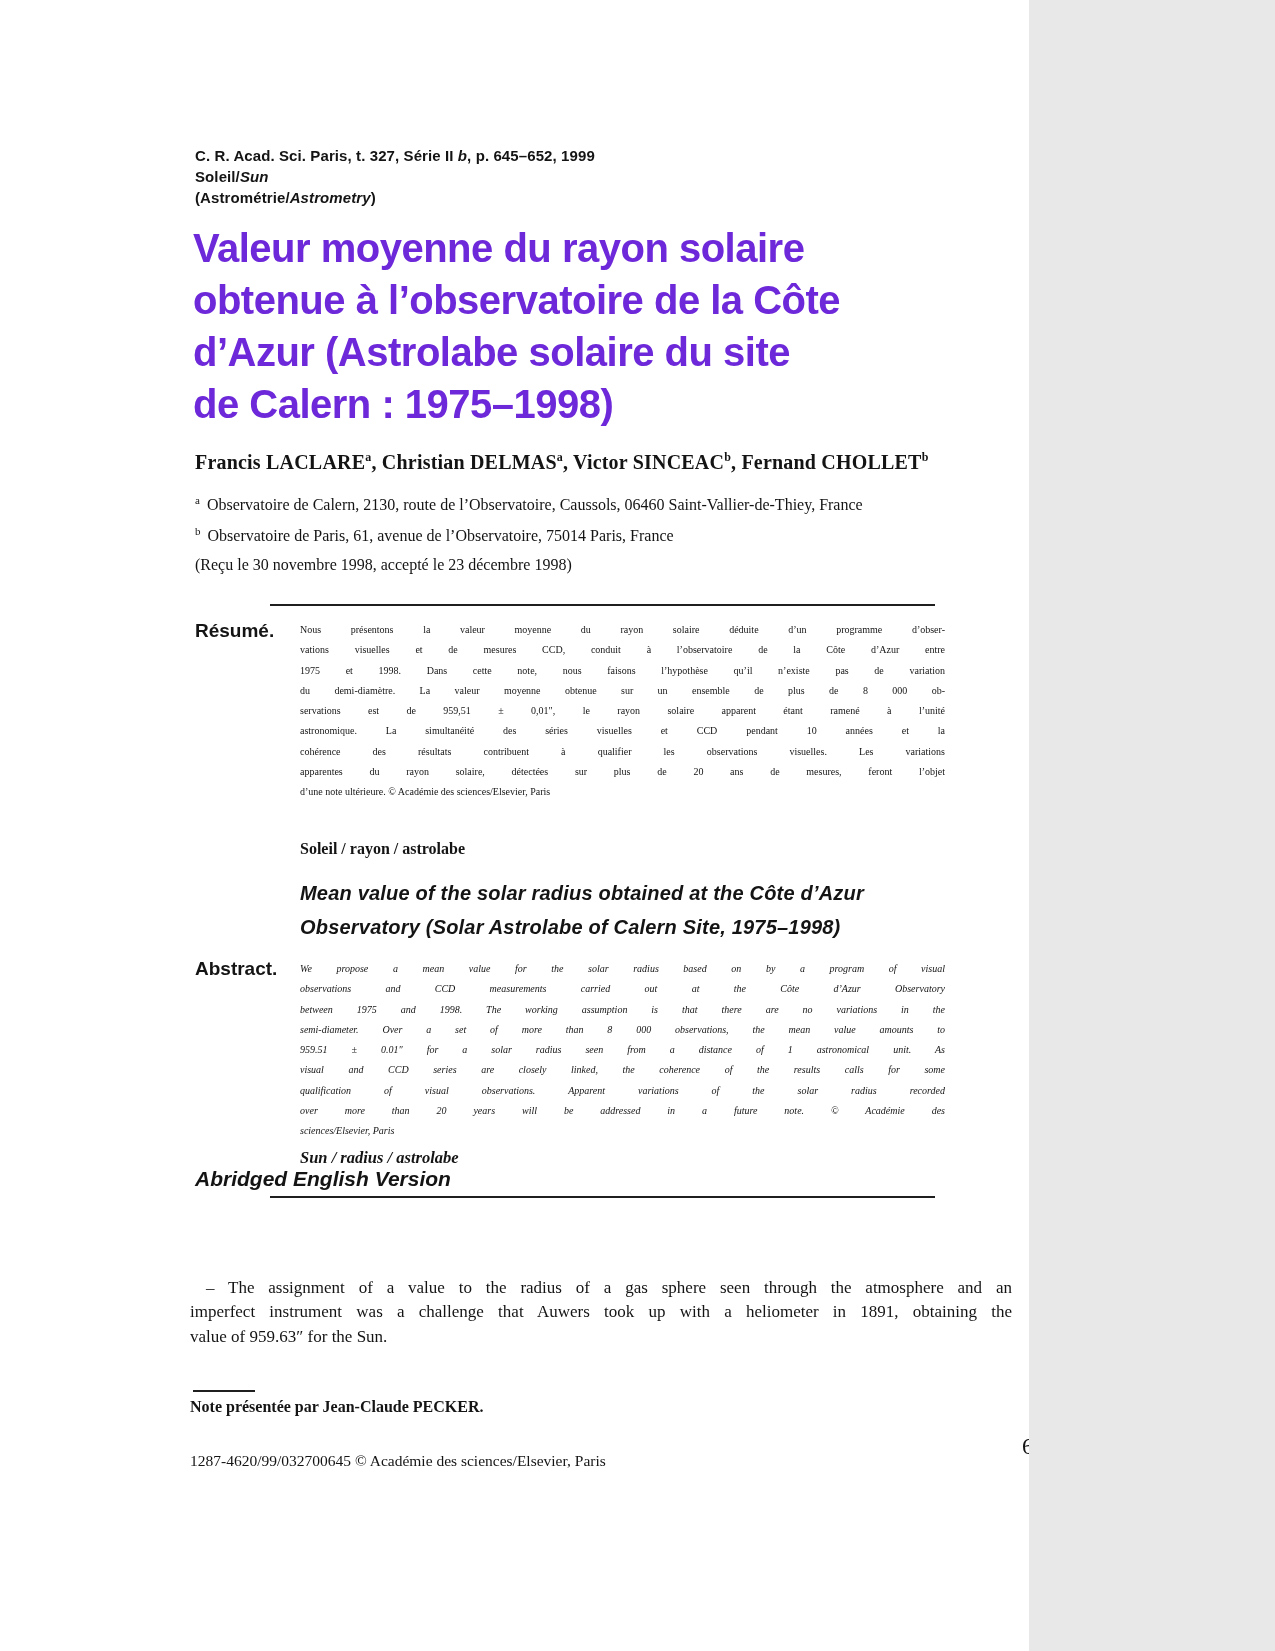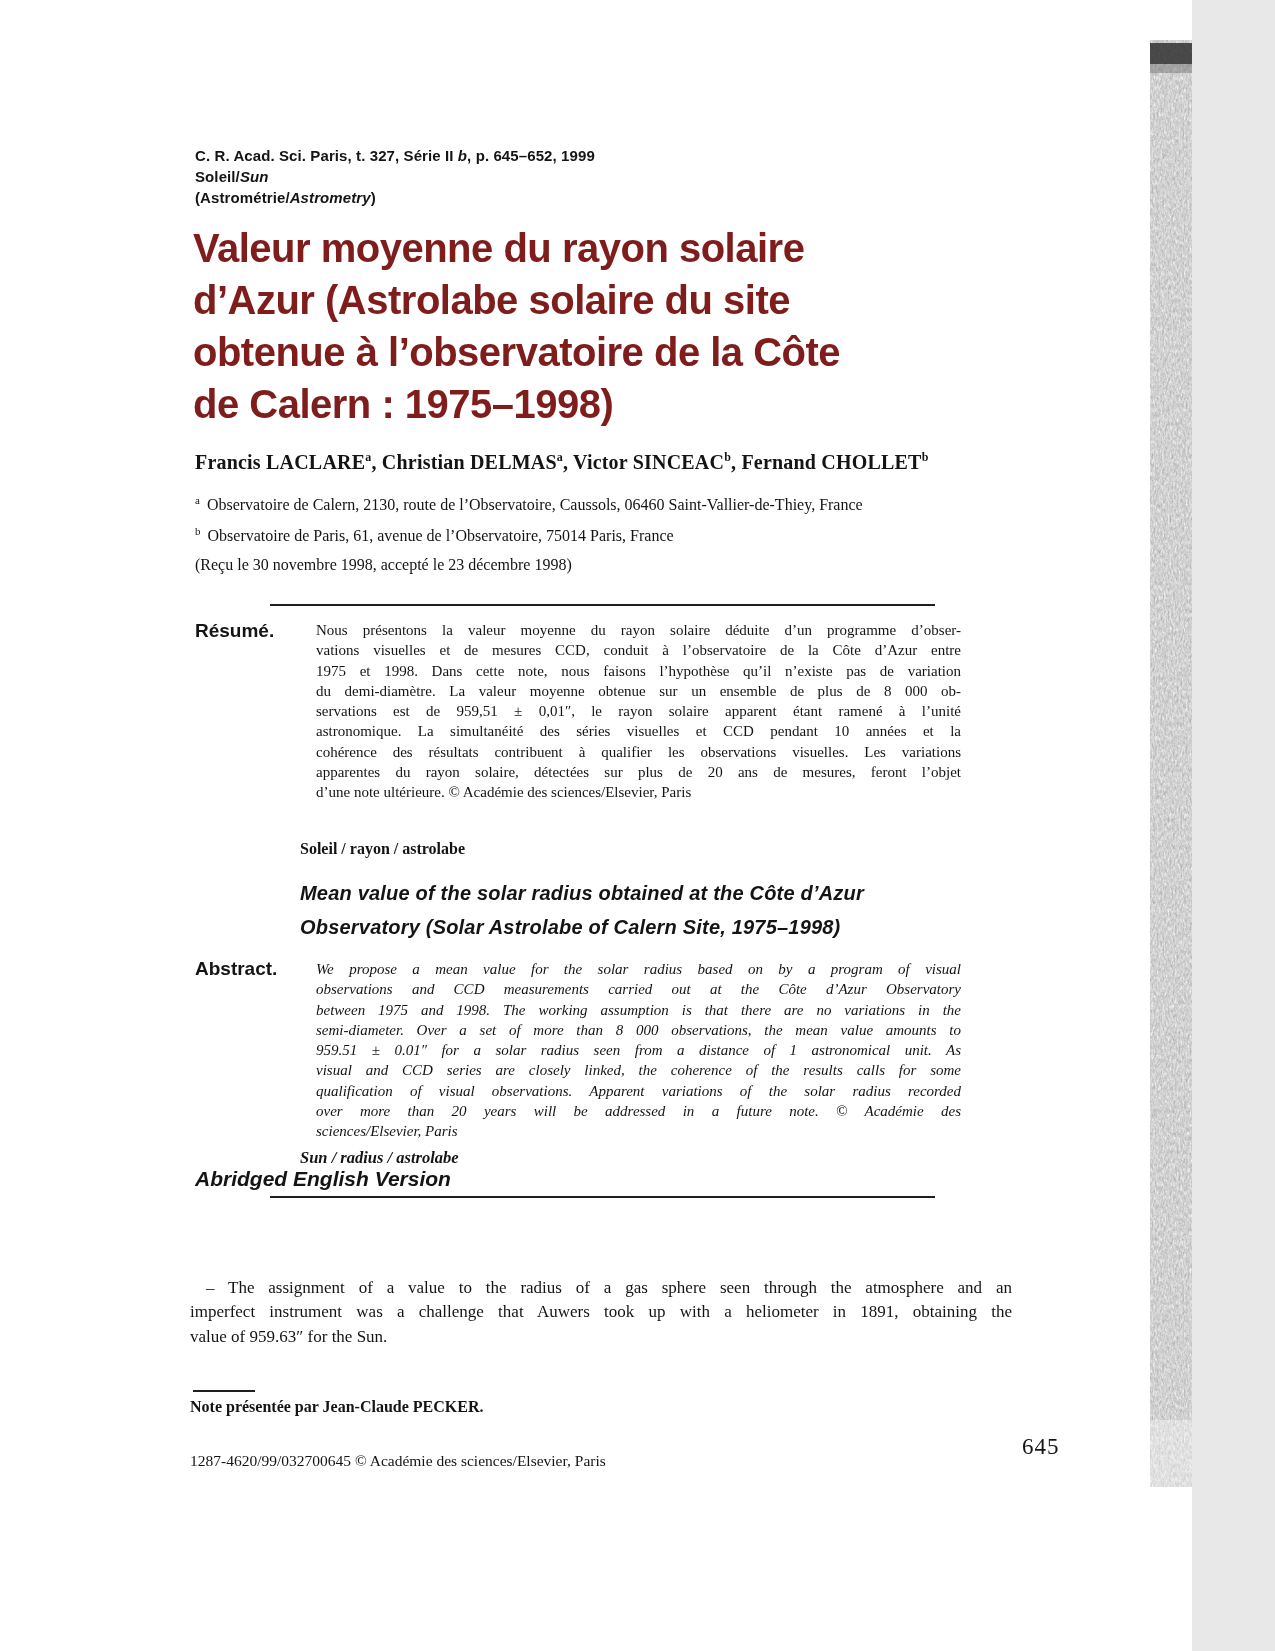--- a/index.html
+++ b/index.html
@@ -1,18 +1,18 @@
 <!DOCTYPE html>
 <html><head>
 <meta charset="utf-8">
 <style>
   html, body { margin: 0; padding: 0; background: #e8e8e8; }
   .page {
     position: relative;
-    width: 1192px;
+    width: 1029px;
     height: 1651px;
     background: #ffffff;
     color: #141414;
     font-family: "Liberation Serif", serif;
     overflow: hidden;
     text-decoration: underline;
   }
   .abs { position: absolute; }
   .it { font-style: italic; }
 
@@ -24,21 +24,21 @@
     letter-spacing: 0.1px;
   }
 
   
   .article-title {
     left: 193px; top: 222px;
     font-family: "Liberation Sans", sans-serif;
     font-weight: bold;
     font-size: 40px; line-height: 52px;
     letter-spacing: -0.5px;
-    color: #7f1d1d;
+    color: #6d28d9;
   }
 
   .authors-line {
     left: 195px; top: 450px;
     font-size: 20px; font-weight: bold;
     letter-spacing: 0.2px;
     white-space: nowrap;
   }
   .authors-line sup { font-size: 12px; font-weight: bold; }
 
@@ -53,21 +53,21 @@
   .rule-footnote { left: 193px; top: 1390px; width: 62px; height: 2px; }
 
   .side-label {
     left: 195px;
     font-family: "Liberation Sans", sans-serif;
     font-weight: bold; font-size: 19px;
   }
   .resume-label { top: 620px; }
   .abstract-label { top: 958px; }
 
-  .body-block { left: 300px; width: 645px; font-size: 15px; line-height: 20.3px; margin-left: 16px; }
+  .body-block { left: 300px; width: 645px; font-size: 10px; line-height: 20.3px; }
   .resume-body { top: 620px; }
   .abstract-body { top: 959px; font-style: italic; }
   .jline { white-space: nowrap; text-align: justify; text-align-last: justify; }
   .jline-last { text-align: left; text-align-last: left; }
 
   .keywords-fr { left: 300px; top: 816px; font-size: 16px; font-weight: bold; margin-top: 24px; }
   .keywords-en { left: 300px; top: 1148px; font-size: 16.5px; font-weight: bold; font-style: italic; text-align: right; }
 
   .english-title {
     left: 300px; top: 876px;
@@ -101,22 +101,22 @@
 <div class="page">
 
   <div class="abs journal-head">
     <div><span>C. R. Acad. Sci. Paris, t. 327, Série II </span><span class="it">b</span><span>, p. 645–652, 1999</span></div>
     <div><span>Soleil/</span><span class="it">Sun</span></div>
     <div><span>(Astrométrie/</span><span class="it">Astrometry</span><span>)</span></div>
   </div>
 
   <div class="abs article-title">
     <div>Valeur moyenne du rayon solaire</div>
+    <div>obtenue à l’observatoire de la Côte</div>
     <div>d’Azur (Astrolabe solaire du site</div>
-    <div>obtenue à l’observatoire de la Côte</div>
     <div>de Calern : 1975–1998)</div>
   </div>
 
   <div class="abs authors-line">
     <span><span>Francis LACLARE</span><sup>a</sup><span>, </span></span><span><span>Christian DELMAS</span><sup>a</sup><span>, </span></span><span><span>Victor SINCEAC</span><sup>b</sup><span>, </span></span><span><span>Fernand CHOLLET</span><sup>b</sup></span>
   </div>
 
   <div class="abs affiliations">
     <div><sup>a</sup><span>Observatoire de Calern, 2130, route de l’Observatoire, Caussols, 06460 Saint-Vallier-de-Thiey, France</span></div>
     <div><sup>b</sup><span>Observatoire de Paris, 61, avenue de l’Observatoire, 75014 Paris, France</span></div>

